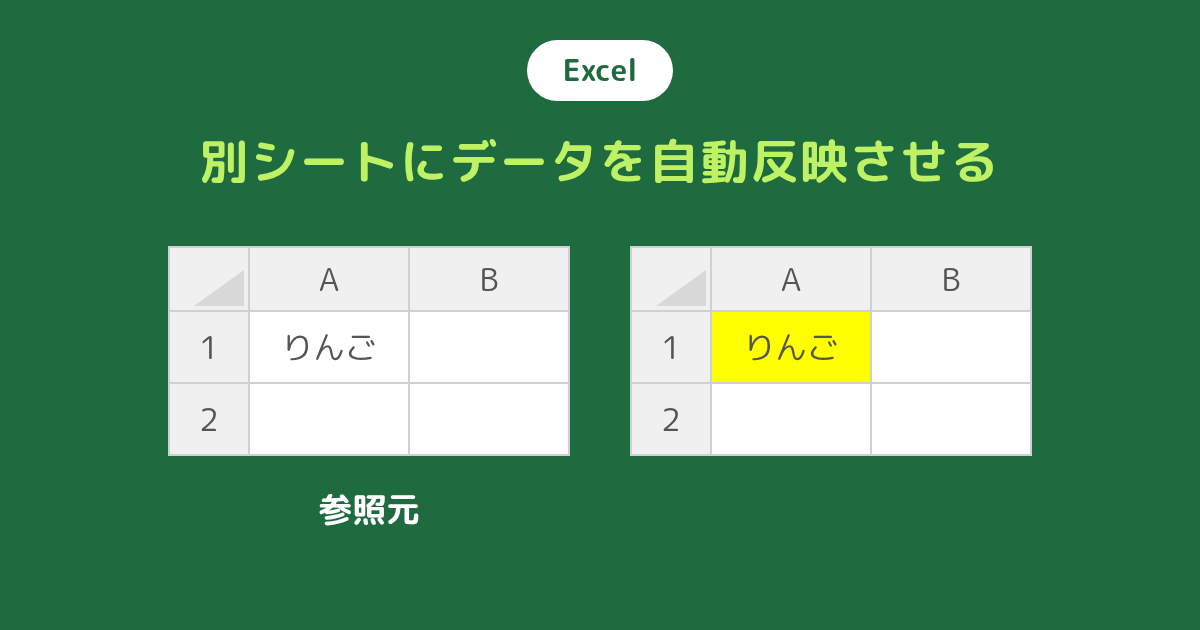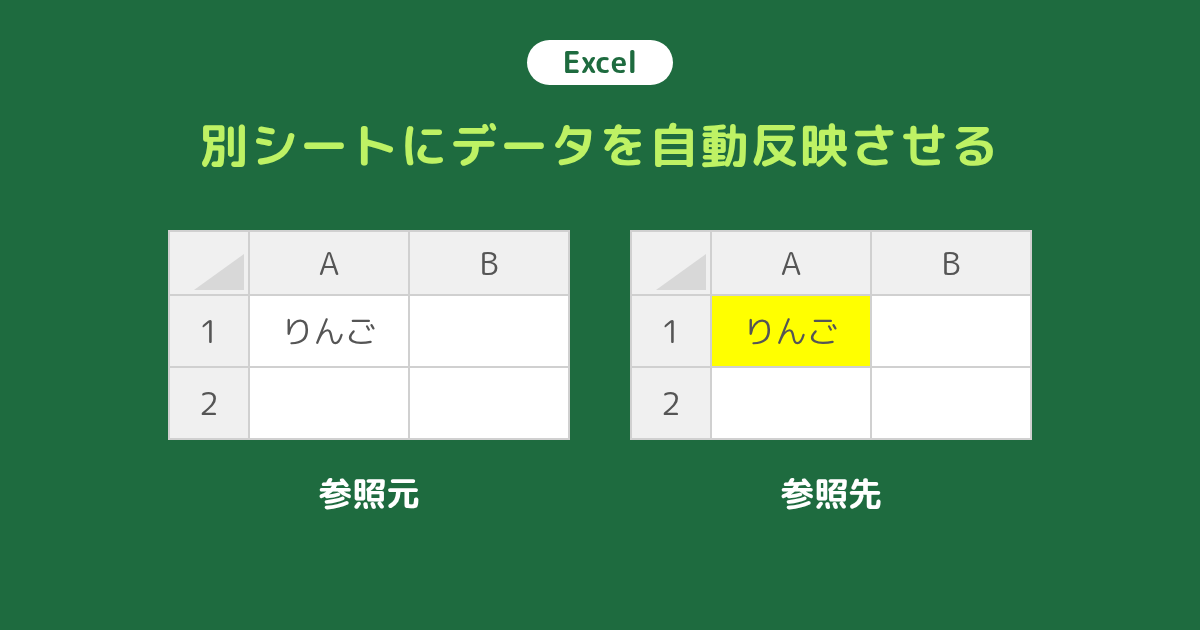--- a/index.html
+++ b/index.html
@@ -15,21 +15,21 @@
       flex-direction: column;
       align-items: center;
       font-family: "Hiragino Maru Gothic ProN", "Rounded Mplus 1c", "Arial Rounded MT Bold", sans-serif;
       overflow: hidden;
     }
     .header-pill {
       background-color: #ffffff;
       color: #1e6b3f;
       font-size: 30px;
       font-weight: bold;
-      padding: 0 36px;
+      padding: 8px 36px;
       border-radius: 40px;
       margin-top: 40px;
       text-align: right;
     }
     .title {
       color: #bef264;
       font-size: 48px;
       font-weight: bold;
       margin-top: 24px;
       letter-spacing: 2px;
@@ -144,16 +144,15 @@
         <td class="data-cell highlight">りんご</td>
         <td class="data-cell"></td>
       </tr>
       <tr>
         <td class="row-header">2</td>
         <td class="data-cell"></td>
         <td class="data-cell"></td>
       </tr>
     </tbody>
       </table>
-    <div class="table-label">参照先</div>
   </div>
 
 </div>
 
 </body></html>

